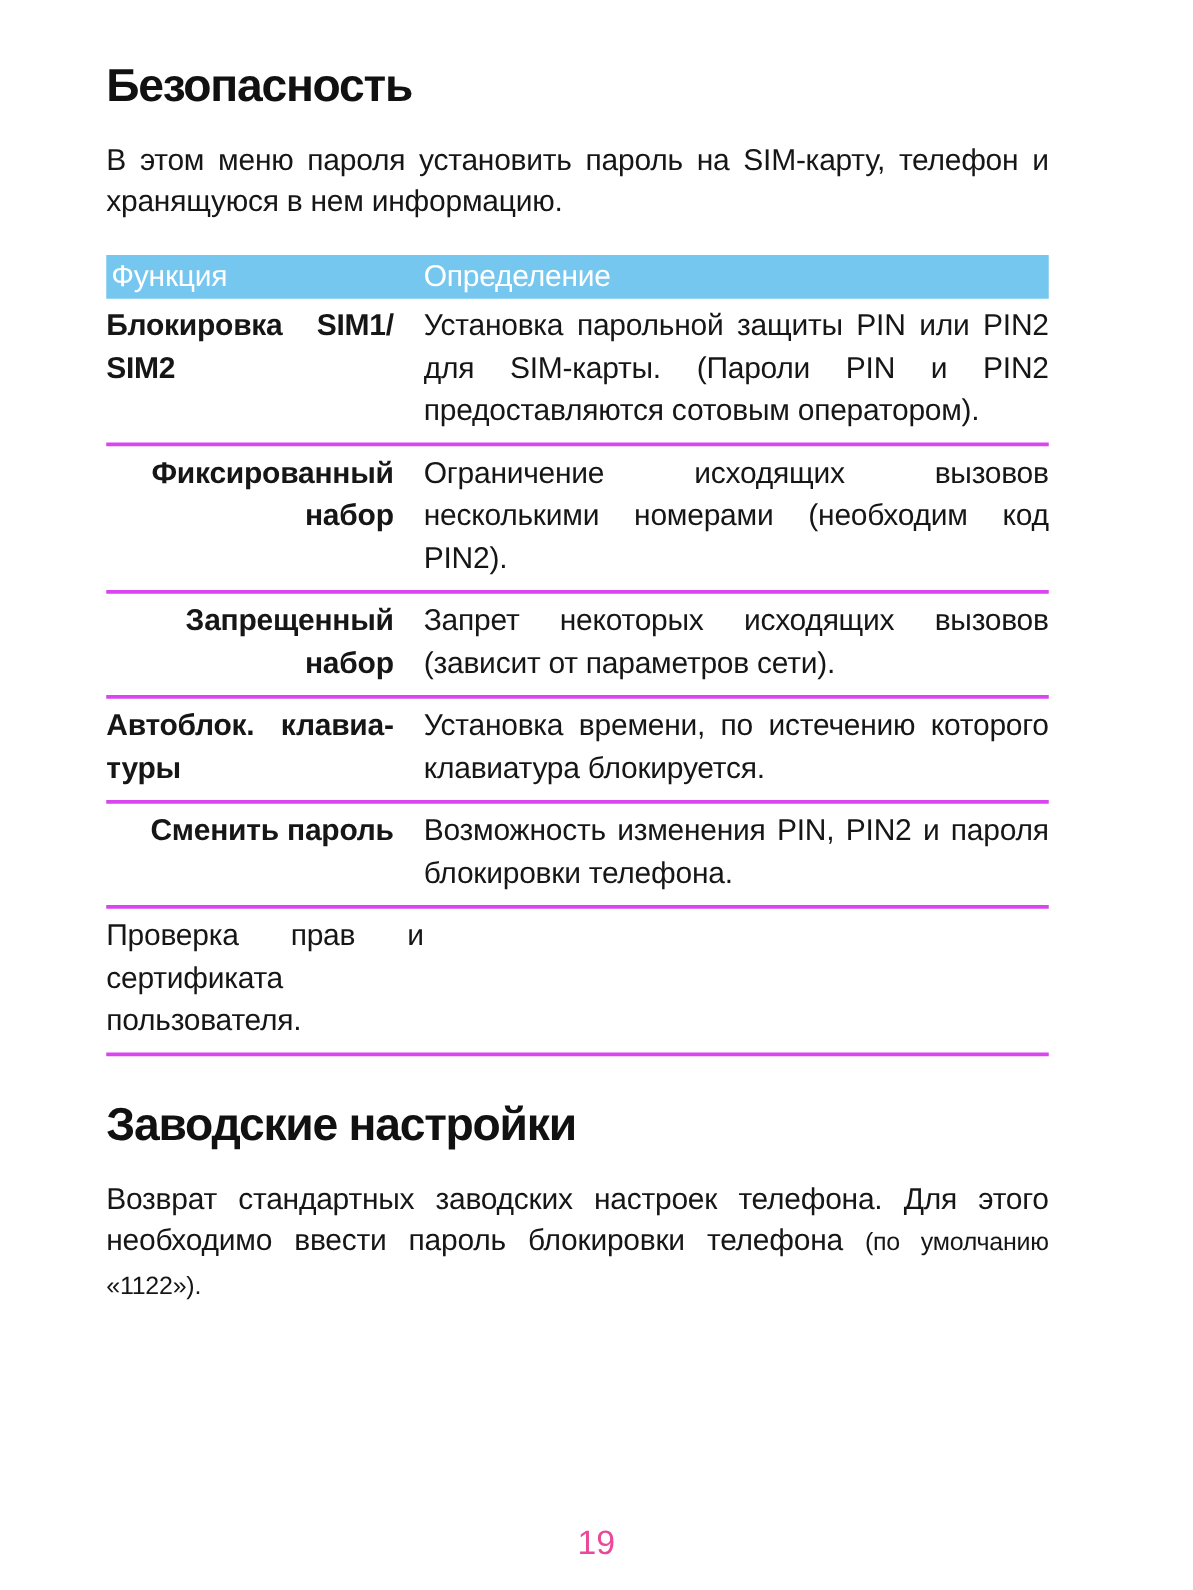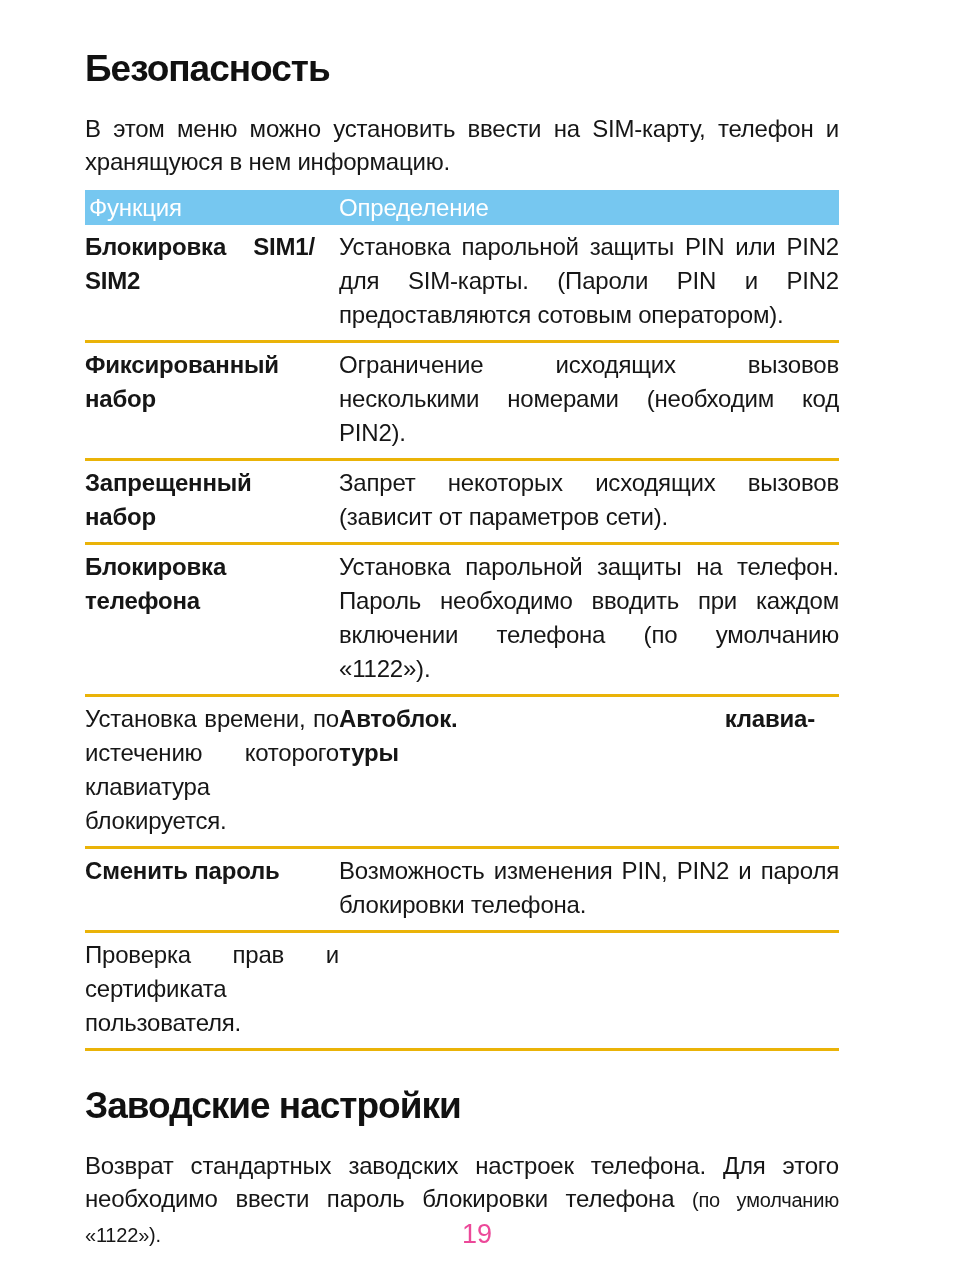--- a/index.html
+++ b/index.html
@@ -29,51 +29,51 @@
   .h1.second { margin-top: 34px; }
   .para {
     margin-top: 22px;
     font-size: 24px;
     line-height: 33px;
     text-align: justify;
     letter-spacing: -0.2px;
   }
   .para .small-inline { font-size: 20px; }
   .sec-table {
-    margin-top: 12px;
+    margin-top: 26px;
     width: 754px;
   }
   .t-header {
     display: grid;
     grid-template-columns: 254px 500px;
     background: #76C7F0;
     color: #ffffff;
     font-size: 24px;
     height: 35px;
     line-height: 35px;
     letter-spacing: -0.2px;
   }
   .t-header .hc1 { padding-left: 4px; }
   .t-row {
     display: grid;
     grid-template-columns: 254px 500px;
-    border-bottom: 3px solid #eab308;
+    border-bottom: 3px solid #d946ef;
     padding: 5px 0 8px 0;
   }
   .t-row:first-of-type { border-top: none; }
   .cell {
     font-size: 24px;
     line-height: 34px;
     letter-spacing: -0.2px;
   }
   .func {
     font-weight: bold;
     padding-right: 24px;
     white-space: pre-line;
-    text-align: left;
+    text-align: right;
   }
   .func.stretch {
     text-align: justify;
     text-align-last: justify;
   }
   .def {
     text-align: justify;
   }
   .footer-pagenum {
     position: absolute;
@@ -85,21 +85,21 @@
   }
 </style>
 </head>
 <body>
 
 <div class="page">
   <div class="content">
 
     <div class="h1">Безопасность</div>
 
-    <div class="para">В этом меню можно установить ввести на SIM-карту, телефон и хранящуюся в нем информацию.</div>
+    <div class="para">В этом меню пароля установить пароль на SIM-карту, телефон и хранящуюся в нем информацию.</div>
 
     <div class="sec-table">
 
       <div class="t-header" style="background: rgb(118, 199, 240); color: rgb(255, 255, 255);">
         <div class="hc1">Функция</div>
         <div class="hc2">Определение</div>
       </div>
 
       <div class="t-row">
         <div class="cell func stretch">Блокировка SIM1/
@@ -112,30 +112,25 @@
 набор</div>
         <div class="cell def">Ограничение исходящих вызовов несколькими номерами (необходим код PIN2).</div>
       </div>
 
       <div class="t-row">
         <div class="cell func">Запрещенный
 набор</div>
         <div class="cell def">Запрет некоторых исходящих вызовов (зависит от параметров сети).</div>
       </div>
 
-      <div class="t-row">
-        <div class="cell func">Блокировка
-телефона</div>
-        <div class="cell def">Установка парольной защиты на телефон. Пароль необходимо вводить при каждом включении телефона (по умолчанию «1122»).</div>
-      </div>
 
       <div class="t-row">
-        <div class="cell def">Установка времени, по истечению которого клавиатура блокируется.</div>
         <div class="cell func stretch">Автоблок. клавиа-
 туры</div>
+        <div class="cell def">Установка времени, по истечению которого клавиатура блокируется.</div>
       </div>
 
       <div class="t-row">
         <div class="cell func">Сменить пароль</div>
         <div class="cell def">Возможность изменения PIN, PIN2 и пароля блокировки телефона.</div>
       </div>
 
       <div class="t-row">
         <div class="cell def">Проверка прав и сертификата пользователя.</div>
       </div>

